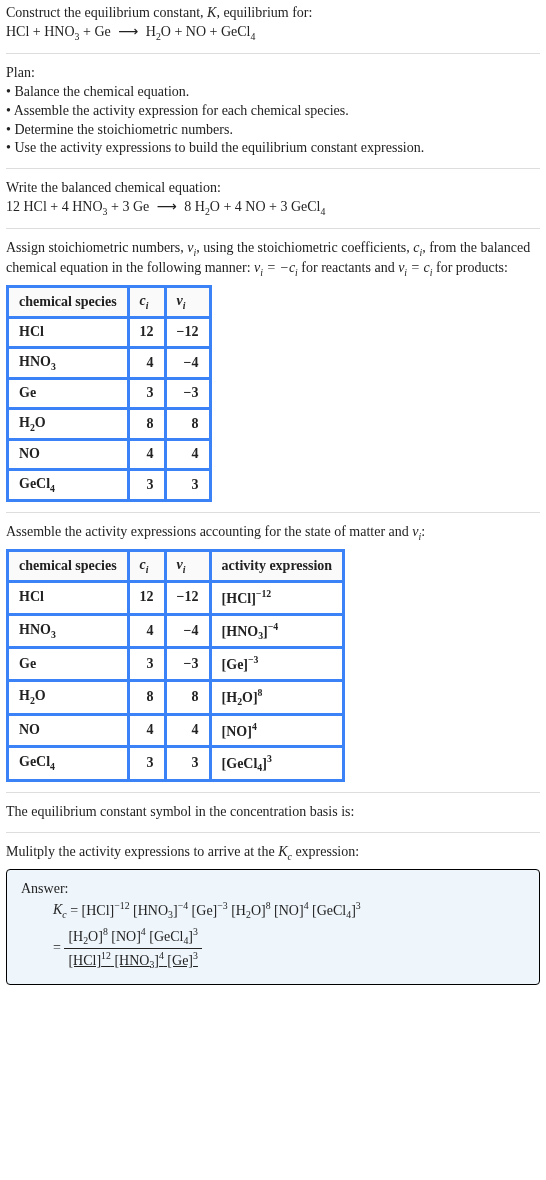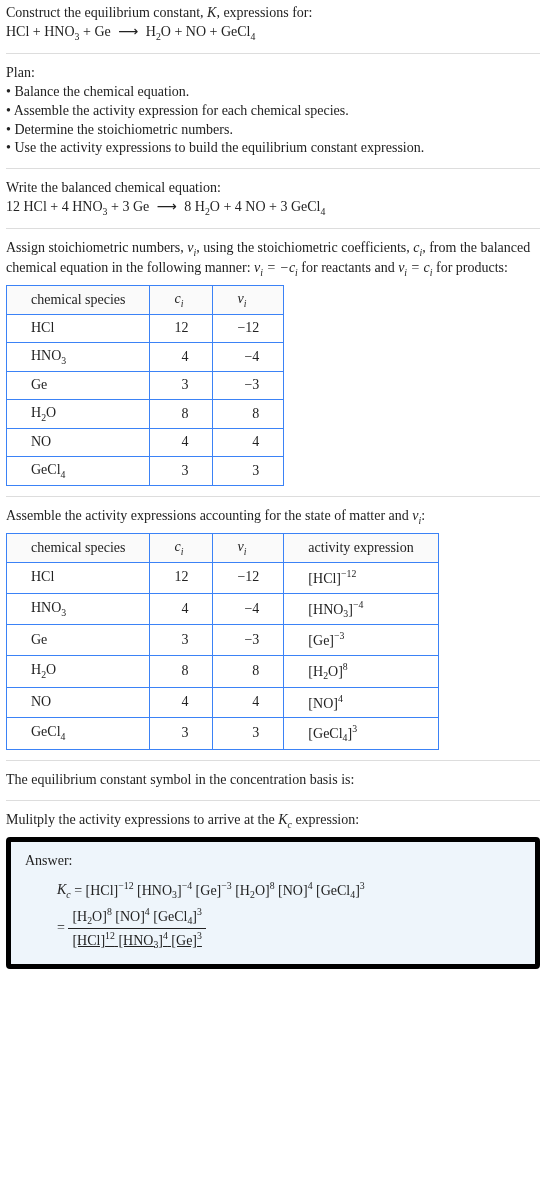--- a/index.html
+++ b/index.html
@@ -20,50 +20,50 @@
   }
   .sub { font-size: 0.7em; vertical-align: sub; }
   .sup { font-size: 0.7em; vertical-align: super; }
   .italic { font-style: italic; }
   .arrow { display: inline-block; padding: 0 4px; }
   table {
     border-collapse: collapse;
     margin: 6px 0 4px 0;
   }
   th, td {
-    border: 1px solid #3b82f6;
-    padding: 4px 24px;
+    border: 3px solid #3b82f6;
+    padding: 4px 10px;
     text-align: left;
     vertical-align: middle;
-    font-weight: normal;
+    font-weight: bold;
   }
   th { background: #fafafa; }
   td.num { text-align: right; }
   .answer-box {
     background: #eef5fb;
-    border: 5px solid #000000;
+    border: 1px solid #000000;
     border-radius: 4px;
     padding: 10px 14px 12px 14px;
     margin-top: 6px;
   }
   .indent { padding-left: 32px; }
   .frac {
     display: inline-block;
     vertical-align: middle;
     text-align: left;
   }
   .frac .num-f { display: block; border-bottom: 1px solid #222; padding: 0 4px; }
   .frac .den-f { display: block; padding: 0 4px; text-decoration: underline; }
   .nowrap { white-space: nowrap; }
 </style>
 </head>
 <body>
 
 <div>
-  <span>Construct the equilibrium constant, </span><span class="italic">K</span><span>, expressions for:</span><br>
+  <span>Construct the equilibrium constant, </span><span class="italic">K</span><span>, equilibrium for:</span><br>
   <span class="nowrap">
     <span>HCl + HNO<span class="sub">3</span> + Ge </span>
     <span class="arrow">⟶</span>
     <span> H<span class="sub">2</span>O + NO + GeCl<span class="sub">4</span></span>
   </span>
 </div>
 
 <hr class="sep">
 
 <div>
@@ -191,21 +191,21 @@
 </div>
 
 <hr class="sep">
 
 <div>
   <span>Mulitply the activity expressions to arrive at the </span><span class="italic">K<span class="sub">c</span></span><span> expression:</span>
 </div>
 
 <div class="answer-box">
   <div>Answer:</div>
-  <div class="indent" style="margin-top:8px;">
+  <div class="indent" style="">
     <div class="nowrap">
       <span class="italic">K<span class="sub">c</span></span> = [HCl]<span class="sup">−12</span> [HNO<span class="sub">3</span>]<span class="sup">−4</span> [Ge]<span class="sup">−3</span> [H<span class="sub">2</span>O]<span class="sup">8</span> [NO]<span class="sup">4</span> [GeCl<span class="sub">4</span>]<span class="sup">3</span>
     </div>
     <div class="nowrap" style="margin-top:4px;">
       <span style="display:inline-block; vertical-align:middle;">= </span>
       <span class="frac">
         <span class="num-f">[H<span class="sub">2</span>O]<span class="sup">8</span> [NO]<span class="sup">4</span> [GeCl<span class="sub">4</span>]<span class="sup">3</span></span>
         <span class="den-f">[HCl]<span class="sup">12</span> [HNO<span class="sub">3</span>]<span class="sup">4</span> [Ge]<span class="sup">3</span></span>
       </span>
     </div>

